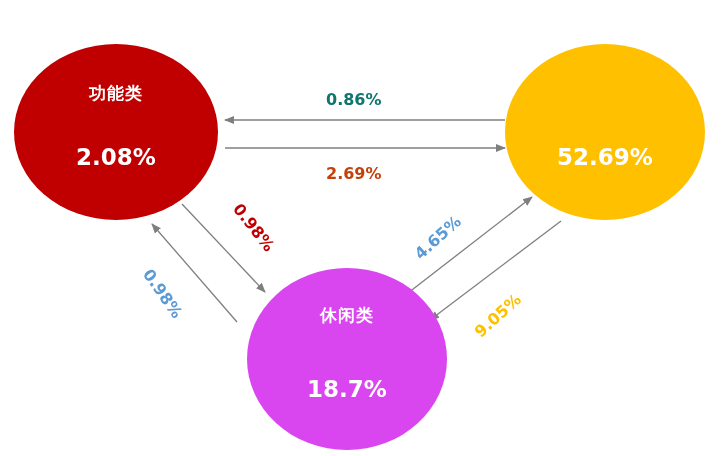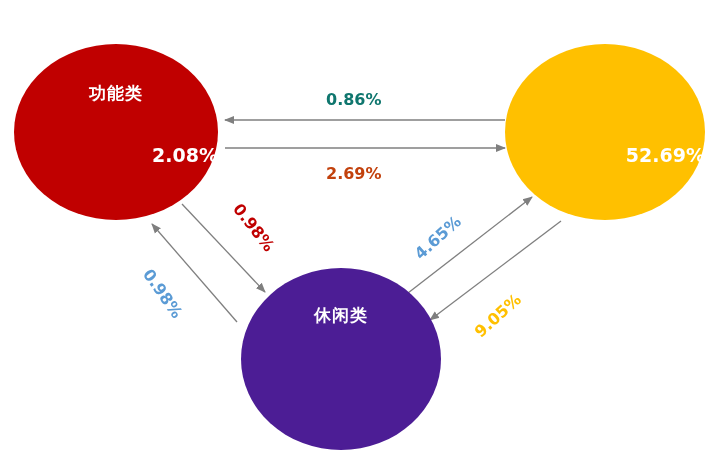--- a/index.html
+++ b/index.html
@@ -1,19 +1,19 @@
 <!DOCTYPE html>
 <html><head>
 <meta charset="utf-8">
 <style>
   html,body{margin:0;padding:0;background:#ffffff;}
   body{width:722px;height:456px;position:relative;overflow:hidden;font-family:"DejaVu Sans","Liberation Sans",sans-serif;}
   .node{position:absolute;border-radius:50%;color:#fff;text-align:center;font-weight:bold;}
   .node .name{position:absolute;left:0;right:0;font-size:17px;letter-spacing:1px;}
-  .node .pct{position:absolute;left:0;right:0;font-size:19px;text-align:right;}
+  .node .pct{position:absolute;left:0;right:0;font-size:23px;}
   .lbl{position:absolute;font-weight:bold;font-size:16px;white-space:nowrap;transform-origin:center center;}
   svg{position:absolute;left:0;top:0;}
 </style>
 </head>
 <body>
 
 <svg width="722" height="456">
   <defs>
     <marker id="ah" markerWidth="10" markerHeight="10" refX="9" refY="5" orient="auto" markerUnits="userSpaceOnUse">
       <path d="M0,1 L10,5 L0,9 Z" fill="#7F7F7F"></path>
@@ -29,22 +29,23 @@
 
 <div class="node" style="left:14px;top:44px;width:204px;height:176px;background:#C00000;">
   <div class="name" style="top:38px;">功能类</div>
   <div class="pct" style="top:100px;">2.08%</div>
 </div>
 
 <div class="node" style="left:505px;top:44px;width:200px;height:176px;background:#FFC000;">
   <div class="pct" style="top:100px;">52.69%</div>
 </div>
 
-<div class="node" style="left:241px;top:268px;width:200px;height:182px;background:#4c1d95;">
+<div class="node" style="left:247px;top:268px;width:200px;height:182px;background:#d946ef;">
   <div class="name" style="top:36px;">休闲类</div>
+  <div class="pct" style="top:108px;">18.7%</div>
 </div>
 
 <div class="lbl" style="left:326px;top:90px;color:#0f766e;">0.86%</div>
 <div class="lbl" style="left:326px;top:164px;color:#c2410c;">2.69%</div>
 <div class="lbl" style="left:226px;top:218px;color:#C00000;transform:rotate(52deg);">0.98%</div>
 <div class="lbl" style="left:135px;top:284px;color:#5B9BD5;transform:rotate(55deg);">0.98%</div>
 <div class="lbl" style="left:410px;top:228px;color:#5B9BD5;transform:rotate(-42deg);">4.65%</div>
 <div class="lbl" style="left:470px;top:306px;color:#FFC000;transform:rotate(-42deg);">9.05%</div>
 
 </body></html>

